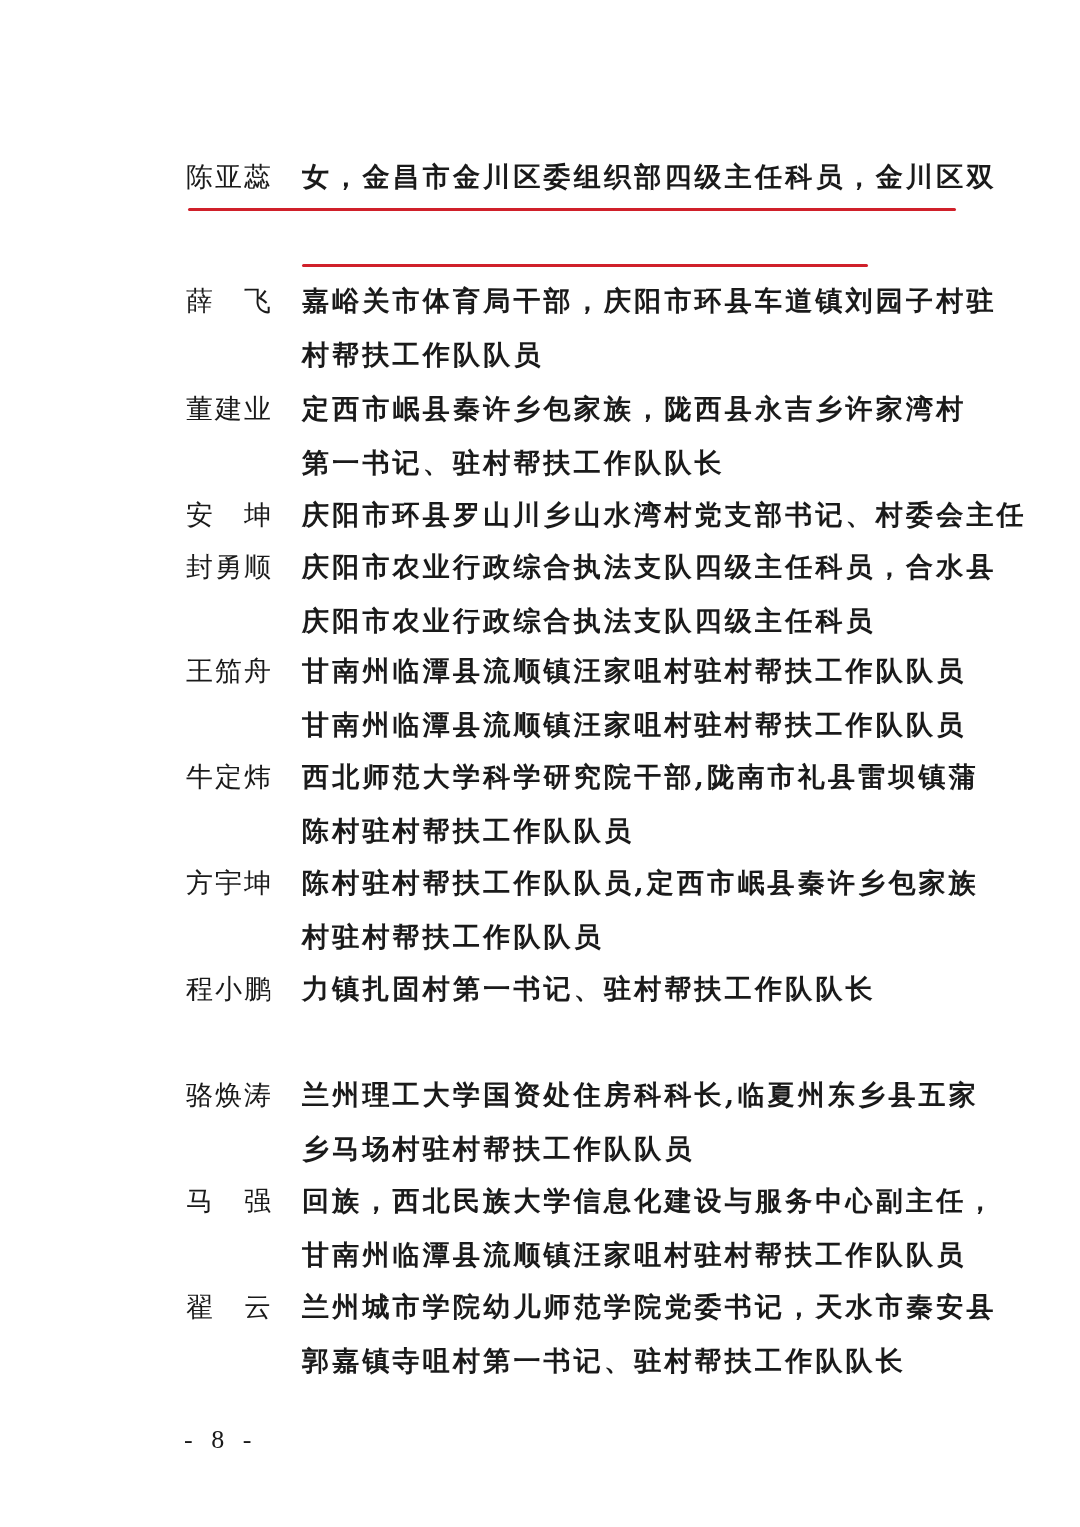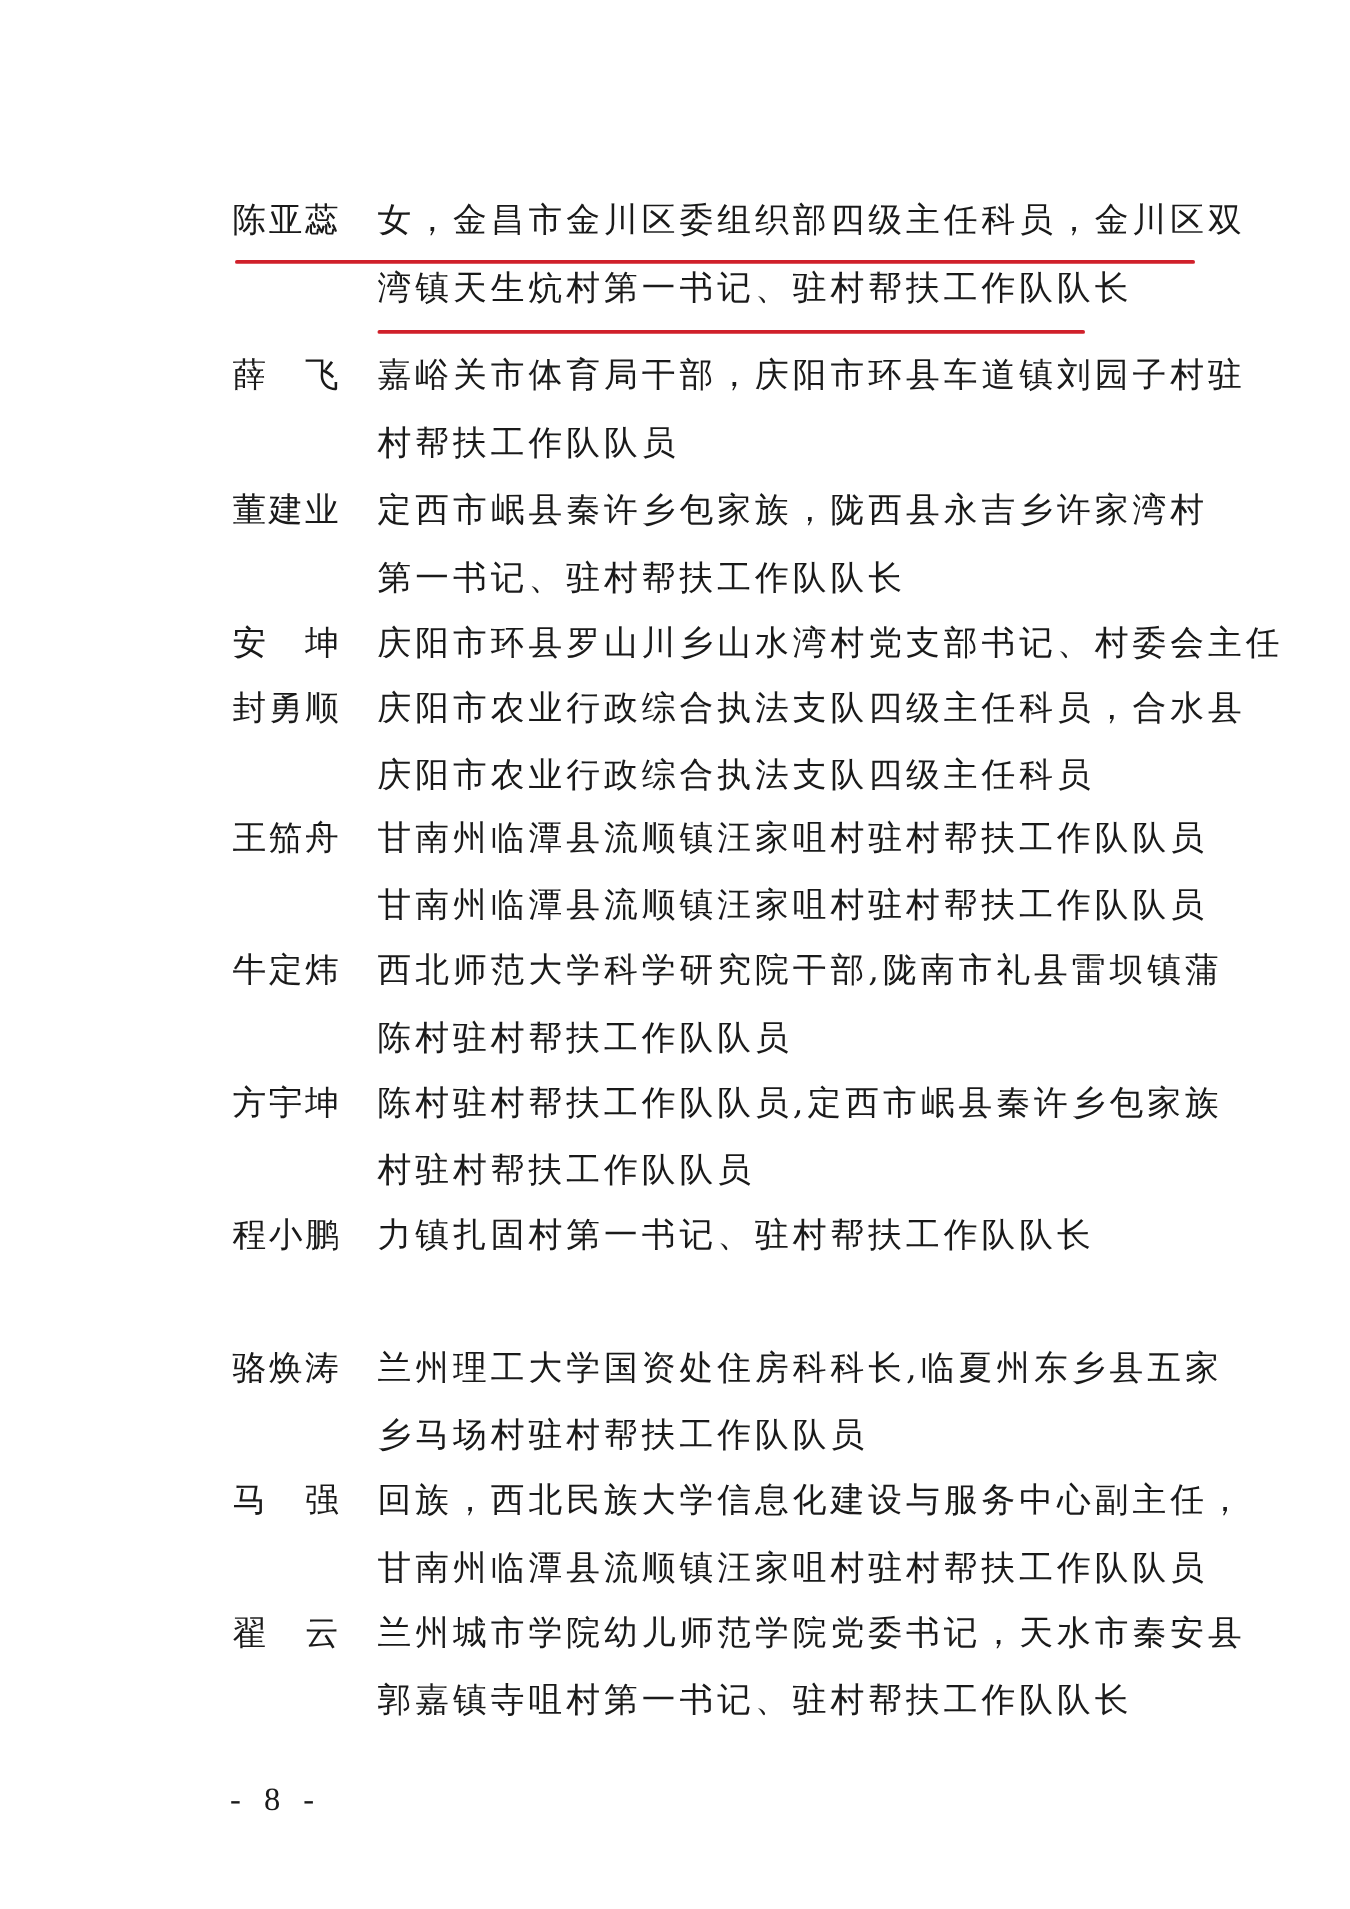--- a/index.html
+++ b/index.html
@@ -7,45 +7,45 @@
       width: 1080px; height: 1527px; position: relative; overflow: hidden;
       font-family: "DejaVu Serif", "Liberation Serif", serif;
       color: #1a1a1a;
     }
     .page { position: absolute; left: 0; top: 0; width: 1080px; height: 1527px; }
     .entry { position: absolute; left: 186px; width: 780px; }
     .name {
       position: absolute; left: 0; top: 0; width: 100px;
       font-size: 27px; line-height: 54px; white-space: nowrap;
       letter-spacing: 2px;
+      font-family: Liberation Serif, serif;
     }
     .desc {
       position: absolute; left: 116px; top: 0; width: 660px;
-      font-size: 27px; line-height: 54px; letter-spacing: 3.2px;
+      font-size: 27px; line-height: 54px; letter-spacing: 3.2px; font-weight: bold;
     }
     .desc .line { display: block; white-space: nowrap; height: 54px; }
     .underline {
       position: absolute; height: 3px; background: #d0202a; border-radius: 2px;
     }
     .page-num {
       position: absolute; left: 184px; top: 1420px;
       font-size: 26px; line-height: 40px; letter-spacing: 6px;
       font-family: "Liberation Serif", serif;
     }
   </style>
 </head>
 <body>
 
 <div class="page">
 
   <div class="entry" style="top:150px;">
     <div class="name">陈亚蕊</div>
     <div class="desc">
       <span class="line">女，金昌市金川区委组织部四级主任科员，金川区双</span>
-      <span class="line">湾镇天生炕村第一书记、驻村帮扶工作队队长</span>
     </div>
   </div>
   <div class="underline" style="left:188px; top:208px; width:768px;"></div>
   <div class="underline" style="left:302px; top:264px; width:566px;"></div>
 
   <div class="entry" style="top:274px;">
     <div class="name">薛　飞</div>
     <div class="desc">
       <span class="line">嘉峪关市体育局干部，庆阳市环县车道镇刘园子村驻</span>
       <span class="line">村帮扶工作队队员</span>

